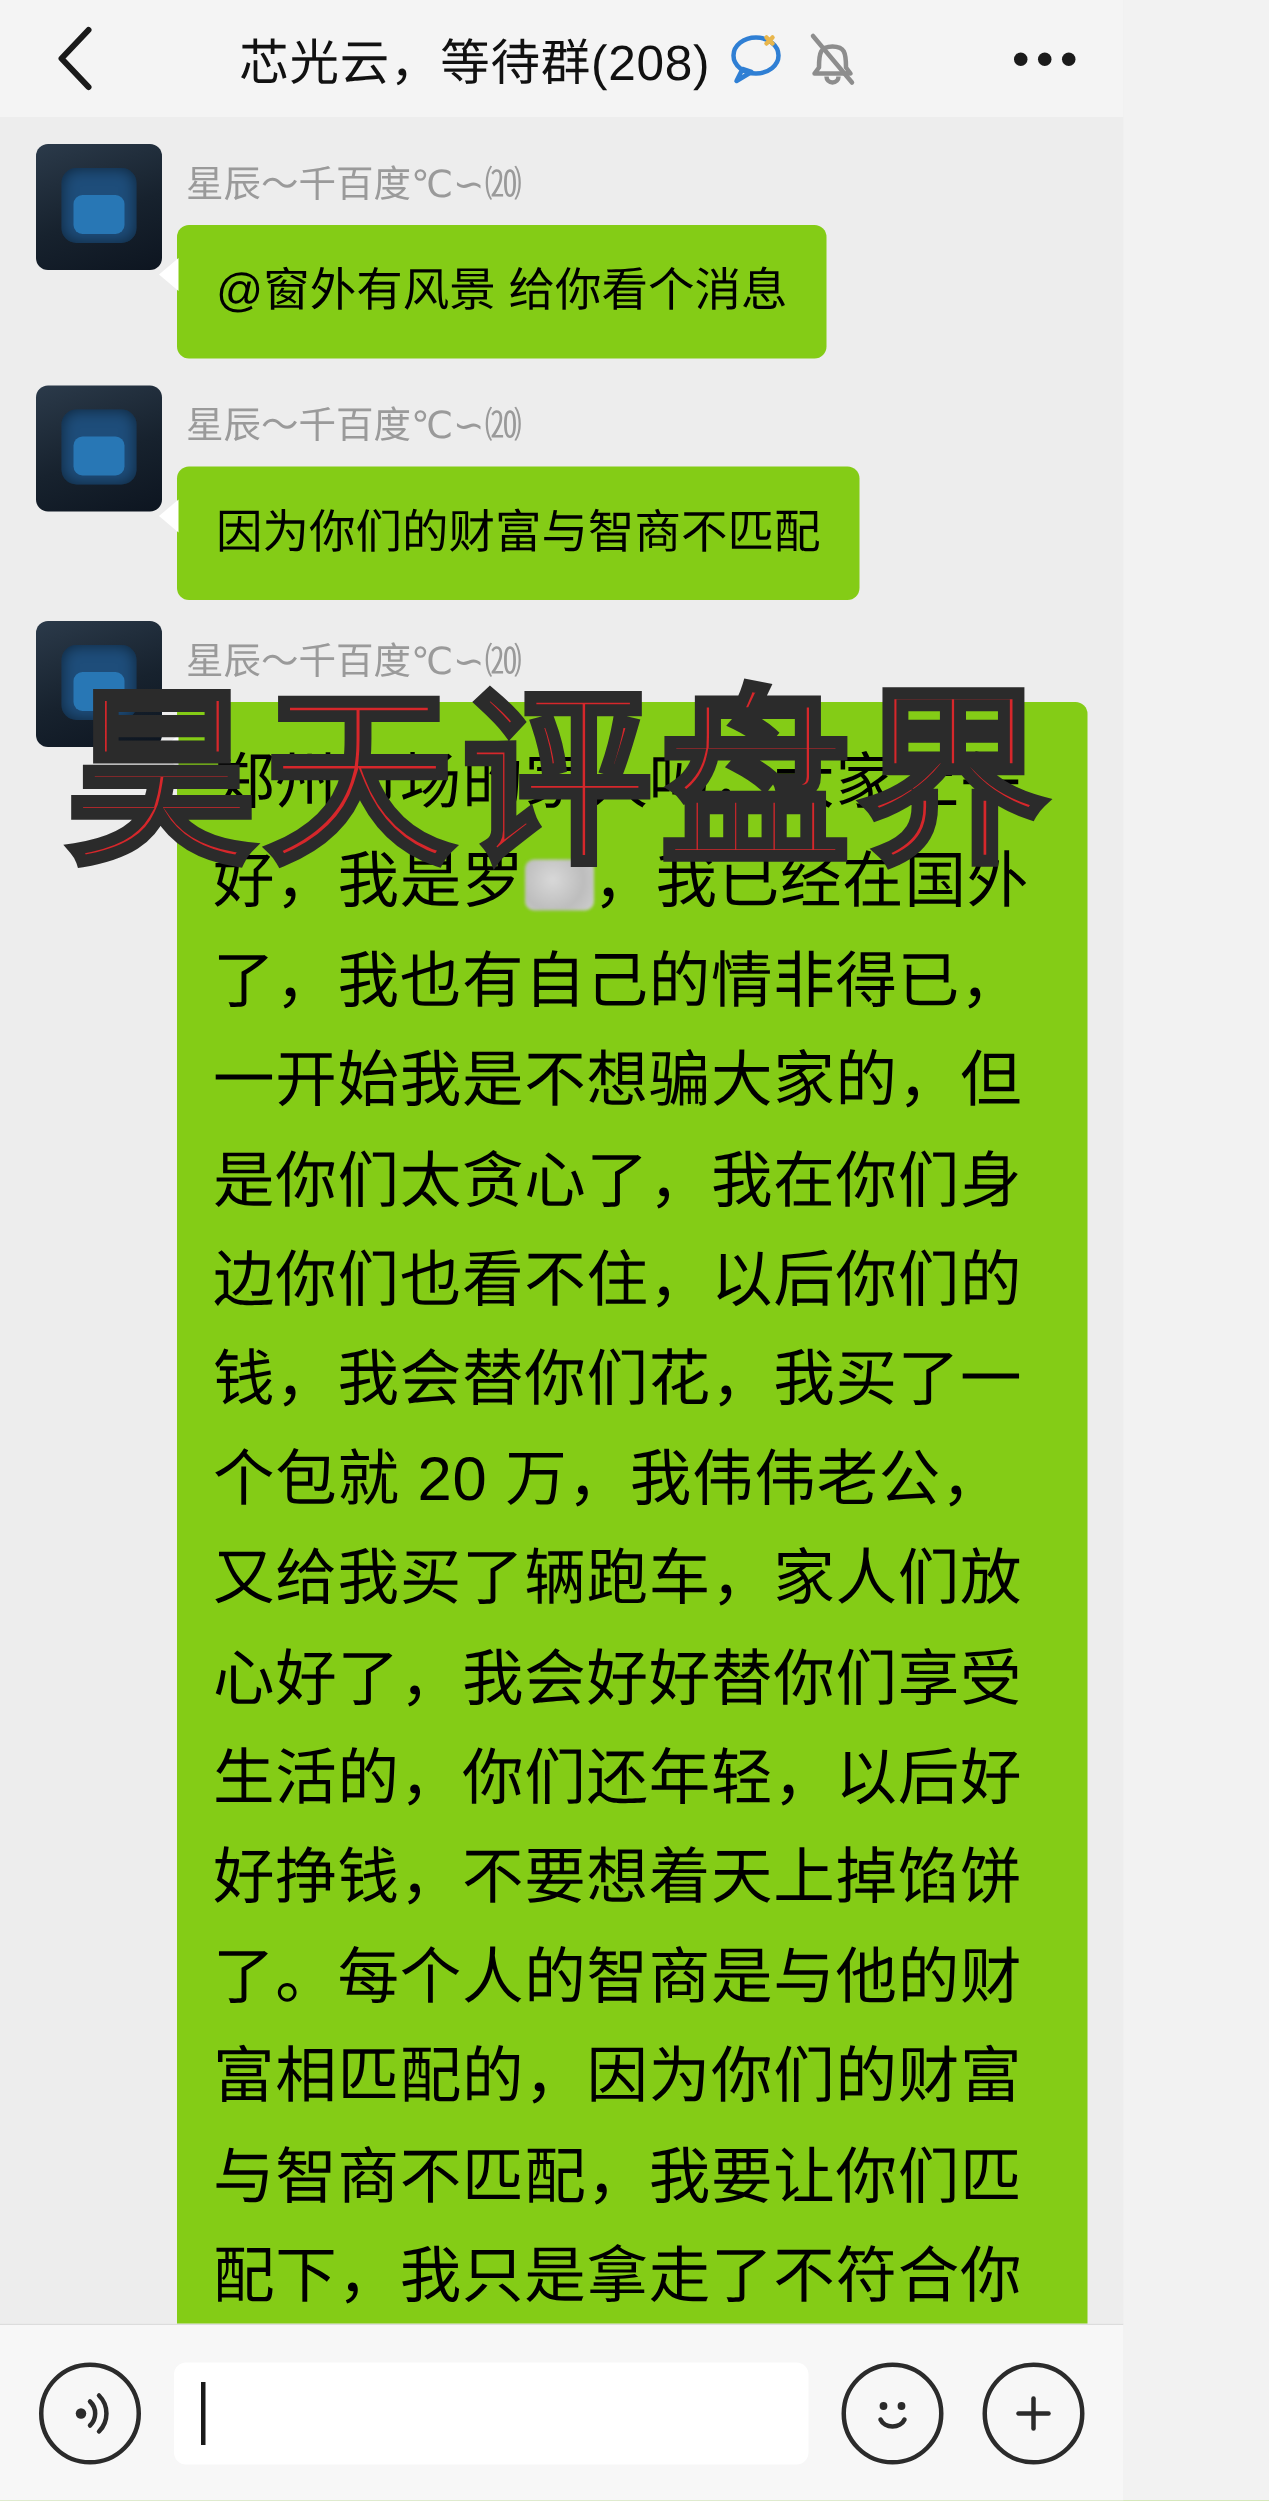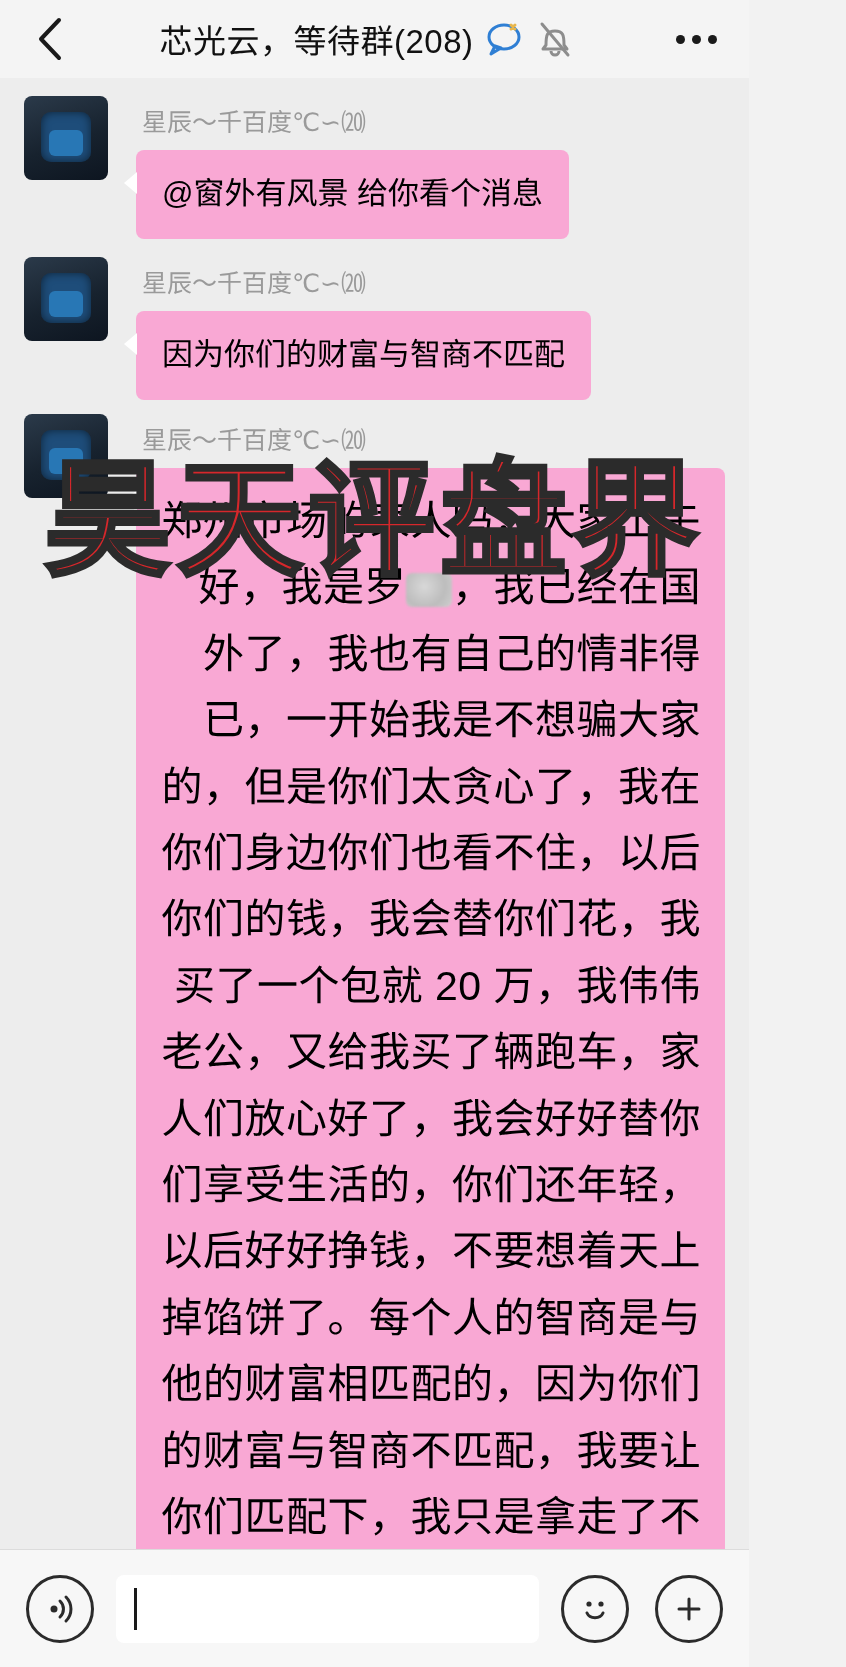--- a/index.html
+++ b/index.html
@@ -115,42 +115,41 @@
     position: absolute;
     left: 25px;
     top: 34px;
     width: 34px;
     height: 26px;
     border-radius: 6px;
     background: #2a7fbf;
     opacity: .85;
   }
   .msg-body {
-    margin-left: 28px;
+    margin-left: 10px;
     display: flex;
     flex-direction: column;
     min-width: 0;
   }
   .sender {
     font-size: 25px;
     color: #9a9a9a;
     margin: 6px 0 12px 6px;
     white-space: nowrap;
   }
   .bubble {
-    background: #f9a8d4;
+    background: #84cc16;
     border-radius: 8px;
     padding: 22px 26px;
     font-size: 31px;
     line-height: 1.45;
     color: #000;
     max-width: 560px;
     position: relative;
     word-break: break-all;
-    text-align: right;
   }
   .bubble::before {
     content: "";
     position: absolute;
     left: -12px;
     top: 22px;
     width: 0; height: 0;
     border-top: 11px solid transparent;
     border-bottom: 11px solid transparent;
     border-right: 13px solid #fff;

